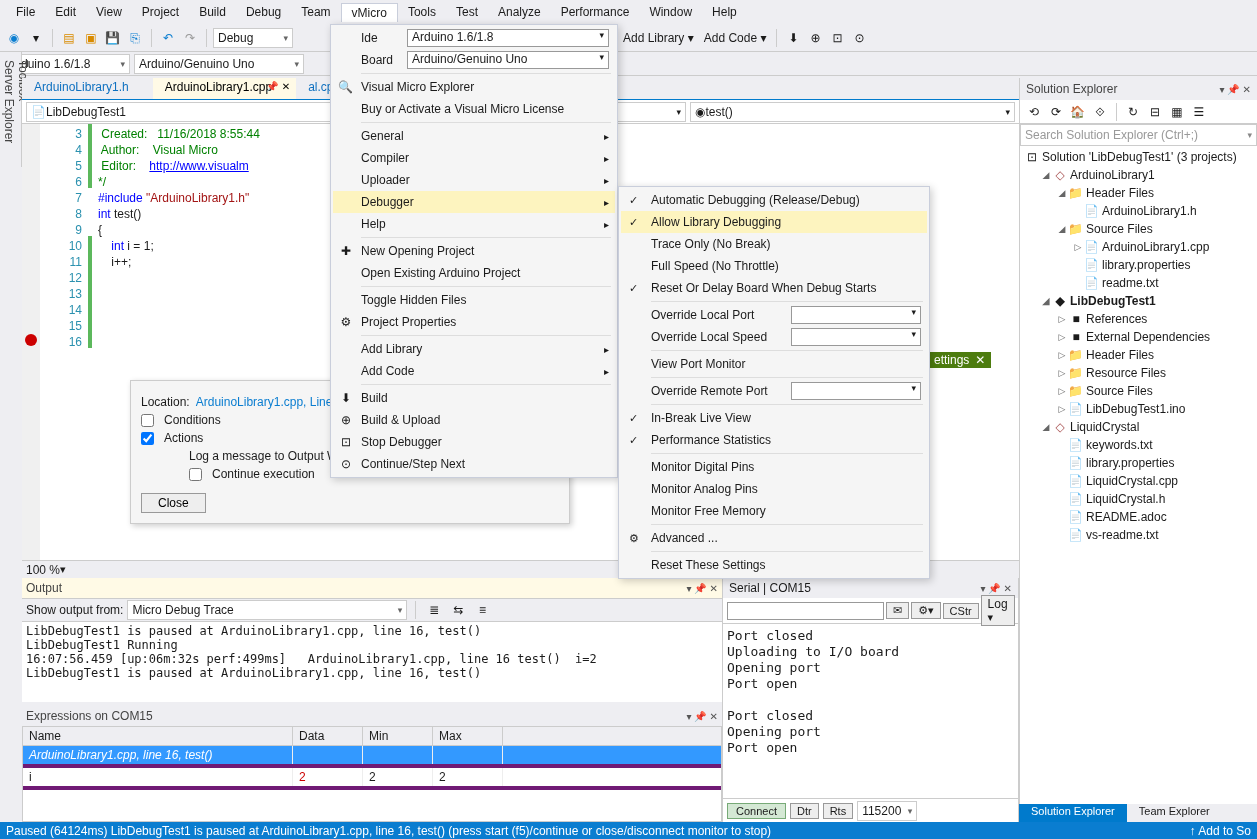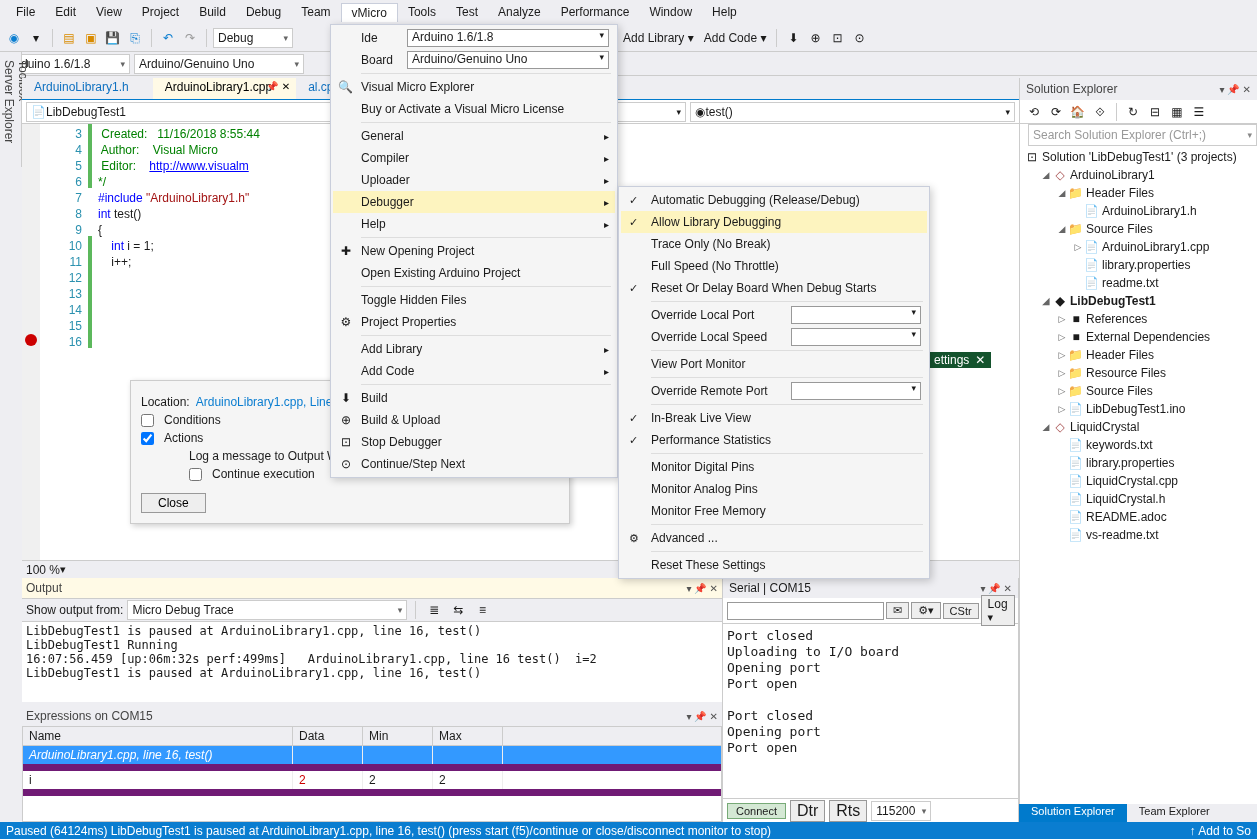--- a/index.html
+++ b/index.html
@@ -51,55 +51,55 @@
 .sub-row:hover,.sub-row.hover { background:#fdf4bf; }
 .sub-check { position:absolute; left:8px; font-size:11px; }
 .sub-sep { height:1px; background:#ddd; margin:2px 4px 2px 30px; }
 .sub-formrow { height:22px; display:flex; align-items:center; padding:0 6px 0 30px; gap:6px; }
 .sub-formrow .lbl { flex:1; }
 .sub-formrow .sel { width:130px; height:18px; border:1px solid #999; background:#fff; position:relative; }
 .sub-formrow .sel::after { content:'▾'; position:absolute; right:4px; font-size:9px; }
 .sol-explorer { position:absolute; right:0; top:78px; width:238px; bottom:35px; background:#fff; border-left:1px solid #ccc; display:flex; flex-direction:column; }
 .panel-head { height:22px; background:#eeeef2; padding:2px 6px; display:flex; align-items:center; justify-content:space-between; color:#444; }
 .panel-tb { height:24px; border-bottom:1px solid #ccc; display:flex; align-items:center; padding:0 4px; gap:2px; }
-.search-box { height:22px; border:1px solid #ccc; padding:0 4px; color:#888; display:flex; align-items:center; position:relative;margin-left:8px; }
+.search-box { height:22px; border:1px solid #ccc; padding:0 4px; color:#888; display:flex; align-items:center; position:relative; }
 .search-box::after { content:'▾'; position:absolute; right:4px; font-size:9px; }
 .tree { flex:1; overflow:auto; padding:2px 0; font-size:12px; }
 .tree-row { height:18px; display:flex; align-items:center; padding-left:4px; white-space:nowrap; }
 .tree-row.bold { font-weight:bold; }
 .tw { display:inline-block; width:12px; text-align:center; color:#666; font-size:9px; }
 .ic { display:inline-block; width:16px; text-align:center; margin-right:2px; }
 .bottom-left { position:absolute; left:22px; bottom:17px; width:700px; height:244px; display:flex; flex-direction:column; }
 .output-panel { background:#fffae6; flex:0 0 auto; }
 .out-head { height:20px; background:#fffae6; display:flex; align-items:center; justify-content:space-between; padding:0 4px; color:#444; }
 .out-tb { height:24px; background:#eeeef2; border-top:1px solid #ccc; border-bottom:1px solid #ccc; display:flex; align-items:center; padding:0 4px; gap:4px; }
 .out-text { height:80px; background:#fff; font-family:Consolas,monospace; font-size:12px; padding:2px 4px; white-space:pre; overflow:auto; line-height:14px; }
 .expr-panel { flex:1; display:flex; flex-direction:column; margin-top:4px; }
 .expr-head { height:20px; background:#eeeef2; display:flex; align-items:center; justify-content:space-between; padding:0 4px; color:#444; }
 .expr-grid { flex:1; background:#fff; border:1px solid #ccc; font-size:11px; }
 .expr-hdr { display:flex; background:#eeeef2; border-bottom:1px solid #ccc; }
 .expr-hdr div { padding:2px 6px; border-right:1px solid #ccc; }
-.expr-row { display:flex; border-bottom:7px solid #701a75; }
+.expr-row { display:flex; border-bottom:4px solid #701a75; }
 .expr-row div { padding:2px 6px; border-right:1px solid #eee; }
 .expr-row.sel { background:#3399ff; color:#fff; font-style:italic; }
 .serial-panel { position:absolute; right:238px; bottom:17px; width:297px; height:244px; background:#fff; border-left:1px solid #ccc; border-right:1px solid #ccc; display:flex; flex-direction:column; }
 .ser-head { height:20px; background:#eeeef2; padding:2px 6px; display:flex; align-items:center; justify-content:space-between; }
 .ser-tb { height:26px; border-bottom:1px solid #ccc; display:flex; align-items:center; padding:0 4px; gap:2px; }
 .ser-tb input[type=text]{ flex:1; height:18px; border:1px solid #999; }
 .ser-tb .btn { padding:1px 6px; border:1px solid #999; background:#eee; font-size:11px; }
 .ser-text { flex:1; font-family:Consolas,monospace; font-size:13px; padding:4px; white-space:pre; line-height:16px; }
 .ser-bot { height:24px; border-top:1px solid #ccc; display:flex; align-items:center; padding:0 4px; gap:4px; }
 .ser-bot .btn { padding:1px 8px; border:1px solid #7a7; background:#d4e8d4; font-size:11px; }
-.ser-bot .btn2 { padding:1px 6px; border:1px solid #999; background:#eee; font-size:16px; }
+.ser-bot .btn2 { padding:1px 6px; border:1px solid #999; background:#eee; font-size:11px; }
 .status { position:absolute; left:0; right:0; bottom:0; height:17px; background:#0a7dd0; color:#fff; display:flex; align-items:center; padding:0 6px; font-size:11px; justify-content:space-between; }
 .tab-strip { position:absolute; right:0; bottom:17px; height:18px; width:238px; display:flex; background:#eeeef2; }
 .tab-strip div { padding:1px 12px; font-size:11px; }
 .tab-strip .active { background:#007acc; color:#fff; }
 .pin-btn { font-size:10px; color:#555; }
-.settings-chip { position:absolute; left:928px; top:352px; background:#14532d; color:#fff; font-size:11px; padding:1px 6px; display:flex; align-items:center; gap:6px; z-index:15; }
+.settings-chip { position:absolute; left:928px; top:352px; background:#4d7c0f; color:#fff; font-size:11px; padding:1px 6px; display:flex; align-items:center; gap:6px; z-index:15; }
 .saved-chip { position:absolute; left:682px; top:460px; color:#888; font-size:11px; z-index:4; }
 </style>
 </head>
 <body>
 
 <div class="menubar" id="menubar">
     <div class="menubar-item">File</div>
     <div class="menubar-item">Edit</div>
     <div class="menubar-item">View</div>
     <div class="menubar-item">Project</div>

